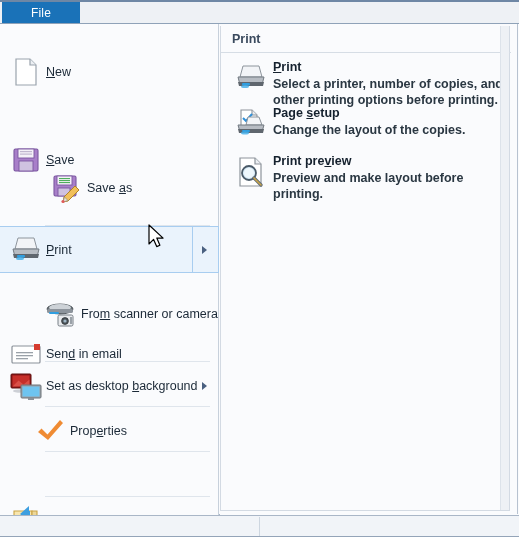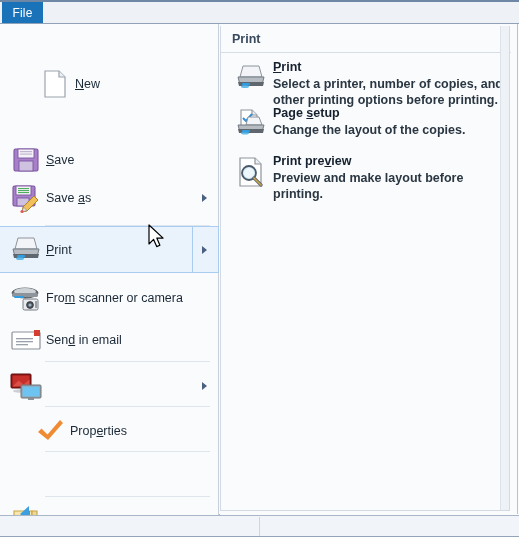--- a/index.html
+++ b/index.html
@@ -23,21 +23,21 @@
   }
   .tabstrip:before{
     content:"";position:absolute;left:0;top:0;width:519px;height:2px;
     background:#6e87a5;
   }
   .tabstrip:after{
     content:"";position:absolute;left:0;bottom:0;width:519px;height:1px;
     background:#8fa2b8;
   }
   .file-tab{
-    position:absolute;left:2px;top:2px;width:41px;height:22px;
+    position:absolute;left:2px;top:2px;width:78px;height:22px;
     background:#1a72b8;
     color:#ffffff;
     font-size:12px;
     display:flex;align-items:center;justify-content:center;
     letter-spacing:.2px;
     box-sizing:border-box;
   }
   
   .backstage{
     position:absolute;left:0;top:24px;width:519px;height:491px;
@@ -158,21 +158,21 @@
   <div class="tabstrip">
     <div class="file-tab">
       <span>File</span>
     </div>
   </div>
 
   <div class="backstage">
 
     <div class="leftmenu">
 
-      <div class="mi" style="top:36px;margin-left:29px;">
+      <div class="mi" style="top:24px;">
         <span class="ico">
           <svg class="ic" viewBox="0 0 32 32">
             <path d="M6 3h14l6 6v20H6z" fill="#ffffff" stroke="#9aa3ad" stroke-width="1.2"></path>
             <path d="M20 3v6h6" fill="#eceff3" stroke="#9aa3ad" stroke-width="1.2"></path>
           </svg>
         </span>
         <span class="lbl"><u>N</u>ew</span>
       </div>
 
 
@@ -182,21 +182,21 @@
             <rect x="4" y="5" width="24" height="22" rx="1.5" fill="#a87fc9" stroke="#7a57a0" stroke-width="1.1"></rect>
             <rect x="8" y="5" width="16" height="9" fill="#f4f1f8" stroke="#7a57a0" stroke-width="0.9"></rect>
             <rect x="10" y="7" width="12" height="1.2" fill="#c0b7cf"></rect>
             <rect x="10" y="9.5" width="12" height="1.2" fill="#c0b7cf"></rect>
             <rect x="9" y="17" width="14" height="10" fill="#cfc2e0" stroke="#7a57a0" stroke-width="0.9"></rect>
           </svg>
         </span>
         <span class="lbl"><u>S</u>ave</span>
       </div>
 
-      <div class="mi" style="top:150px;">
+      <div class="mi" style="top:140px;margin-left:41px;">
         <span class="ico">
           <svg class="ic" viewBox="0 0 32 32">
             <rect x="3" y="4" width="22" height="20" rx="1.5" fill="#a87fc9" stroke="#7a57a0" stroke-width="1.1"></rect>
             <rect x="6" y="4" width="15" height="9" fill="#f4f1f8" stroke="#7a57a0" stroke-width="0.9"></rect>
             <rect x="8" y="6" width="11" height="1.1" fill="#4fae5d"></rect>
             <rect x="8" y="8" width="11" height="1.1" fill="#4fae5d"></rect>
             <rect x="8" y="10" width="11" height="1.1" fill="#4fae5d"></rect>
             <rect x="7" y="16" width="12" height="8" fill="#cfc2e0" stroke="#7a57a0" stroke-width="0.9"></rect>
             <path d="M13 25l11-11 4 4-11 11-5 1z" fill="#f2c05a" stroke="#b08426" stroke-width="1"></path>
             <path d="M12 30l1.5-5 3.5 3.5z" fill="#e8e2d4" stroke="#9a9484" stroke-width="0.8"></path>
@@ -217,37 +217,37 @@
             <path d="M3 20h26l-1 4H4z" fill="#5f666e"></path>
             <rect x="7" y="21" width="8" height="2.4" rx="1" fill="#2f9ee0"></rect>
             <ellipse cx="10" cy="24.5" rx="4" ry="1.6" fill="#49b0ea" opacity=".85"></ellipse>
           </svg>
         </span>
         <span class="lbl"><u>P</u>rint</span>
         <span class="seldiv"></span>
         <span class="arrow"></span>
       </div>
 
-      <div class="mi" style="top:250px;">
+      <div class="mi" style="top:266px;margin-left:35px;">
         <span class="ico">
           <svg class="ic" viewBox="0 0 32 32">
             <ellipse cx="15" cy="11" rx="13" ry="5" fill="#6a7178" stroke="#4b5157" stroke-width="0.9"></ellipse>
             <ellipse cx="15" cy="9.5" rx="11" ry="3.6" fill="#cdd2d7"></ellipse>
             <rect x="2" y="11" width="26" height="4" rx="1.6" fill="#8d949c"></rect>
             <rect x="4" y="14" width="10" height="2" rx="1" fill="#2f9ee0"></rect>
             <rect x="13" y="17" width="15" height="11" rx="1.6" fill="#e8eaed" stroke="#777e86" stroke-width="1"></rect>
             <circle cx="20" cy="23" r="3.4" fill="#4c5359" stroke="#2e3337" stroke-width="0.8"></circle>
             <circle cx="20" cy="23" r="1.6" fill="#9fb6c6"></circle>
             <rect x="25" y="19" width="2" height="7" fill="#9aa1a8"></rect>
           </svg>
         </span>
         <span class="lbl">Fro<u>m</u> scanner or camera</span>
       </div>
 
-      <div class="mi" style="top:292px;">
+      <div class="mi" style="top:306px;">
         <span class="ico">
           <svg class="ic" viewBox="0 0 32 32">
             <rect x="2" y="8" width="28" height="17" rx="1" fill="#ffffff" stroke="#8a9199" stroke-width="1.2"></rect>
             <rect x="6" y="14" width="17" height="1.3" fill="#9aa1a8"></rect>
             <rect x="6" y="17" width="17" height="1.3" fill="#9aa1a8"></rect>
             <rect x="6" y="20" width="12" height="1.3" fill="#9aa1a8"></rect>
             <rect x="24" y="6" width="6" height="6" fill="#d63c2f"></rect>
           </svg>
         </span>
         <span class="lbl">Sen<u>d</u> in email</span>
@@ -260,20 +260,21 @@
           <svg class="ic" viewBox="0 0 32 32">
             <rect x="1" y="4" width="20" height="14" rx="1" fill="#8e1717" stroke="#5e0f0f" stroke-width="1"></rect>
             <rect x="2.5" y="5.5" width="17" height="11" fill="#c62f2a"></rect>
             <path d="M2.5 16.5l6-6 5 4 6-5v6.5z" fill="#e0584f" opacity=".8"></path>
             <ellipse cx="11" cy="21" rx="8" ry="1.8" fill="#b9bec4" opacity=".7"></ellipse>
             <rect x="11" y="15" width="20" height="13" rx="1" fill="#9aa1a8" stroke="#6d747b" stroke-width="1"></rect>
             <rect x="12.5" y="16.5" width="17" height="10" fill="#6ec4f0"></rect>
             <rect x="18" y="28" width="6" height="2" fill="#8a9199"></rect>
           </svg>
         </span>
+        <span class="lbl">Set as desktop <u>b</u>ackground</span>
         <span class="arrow"></span>
       </div>
 
       <div class="sep" style="top:382px;"></div>
 
       <div class="mi" style="top:383px;margin-left:24px;">
         <span class="ico">
           <svg class="ic" viewBox="0 0 32 32">
             <path d="M4 17l3.5-3.5 6 6L26 5l3 3-15 17z" fill="#ef8b33"></path>
           </svg>

